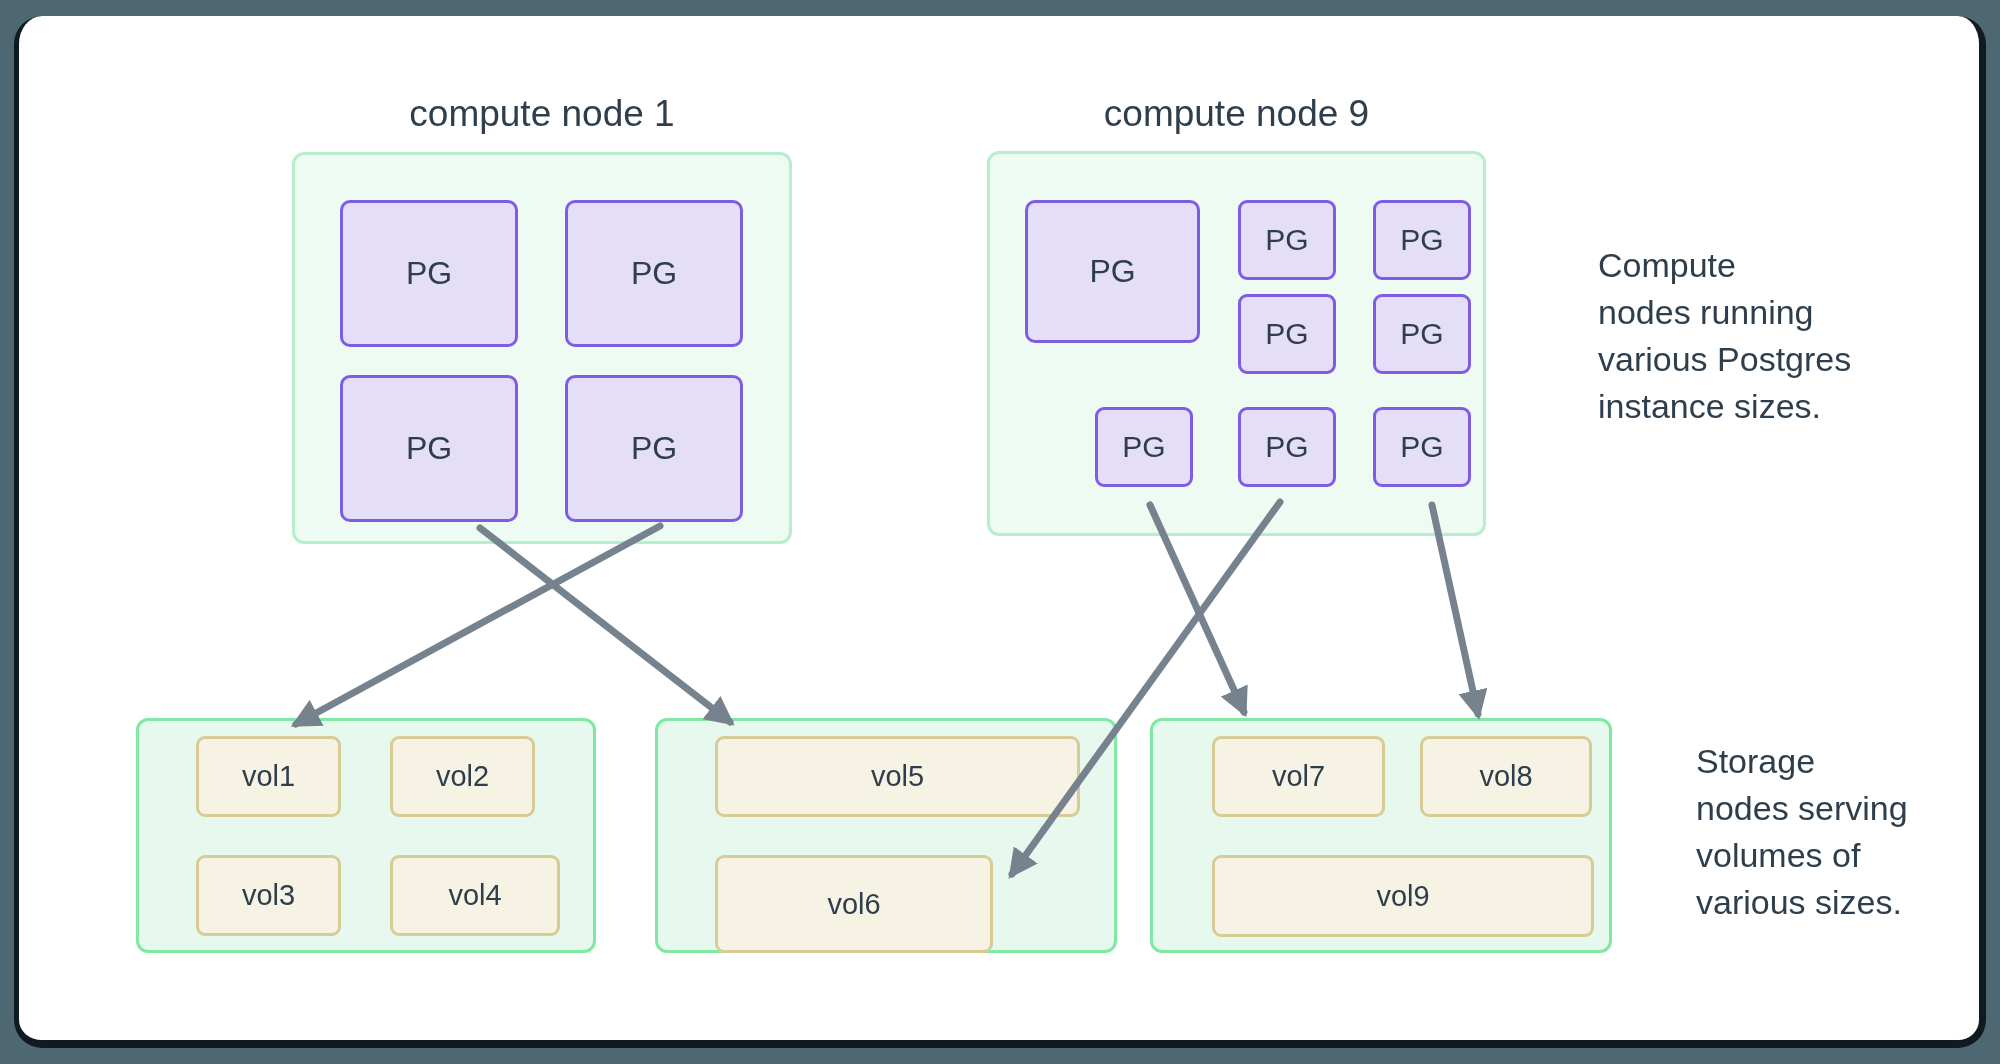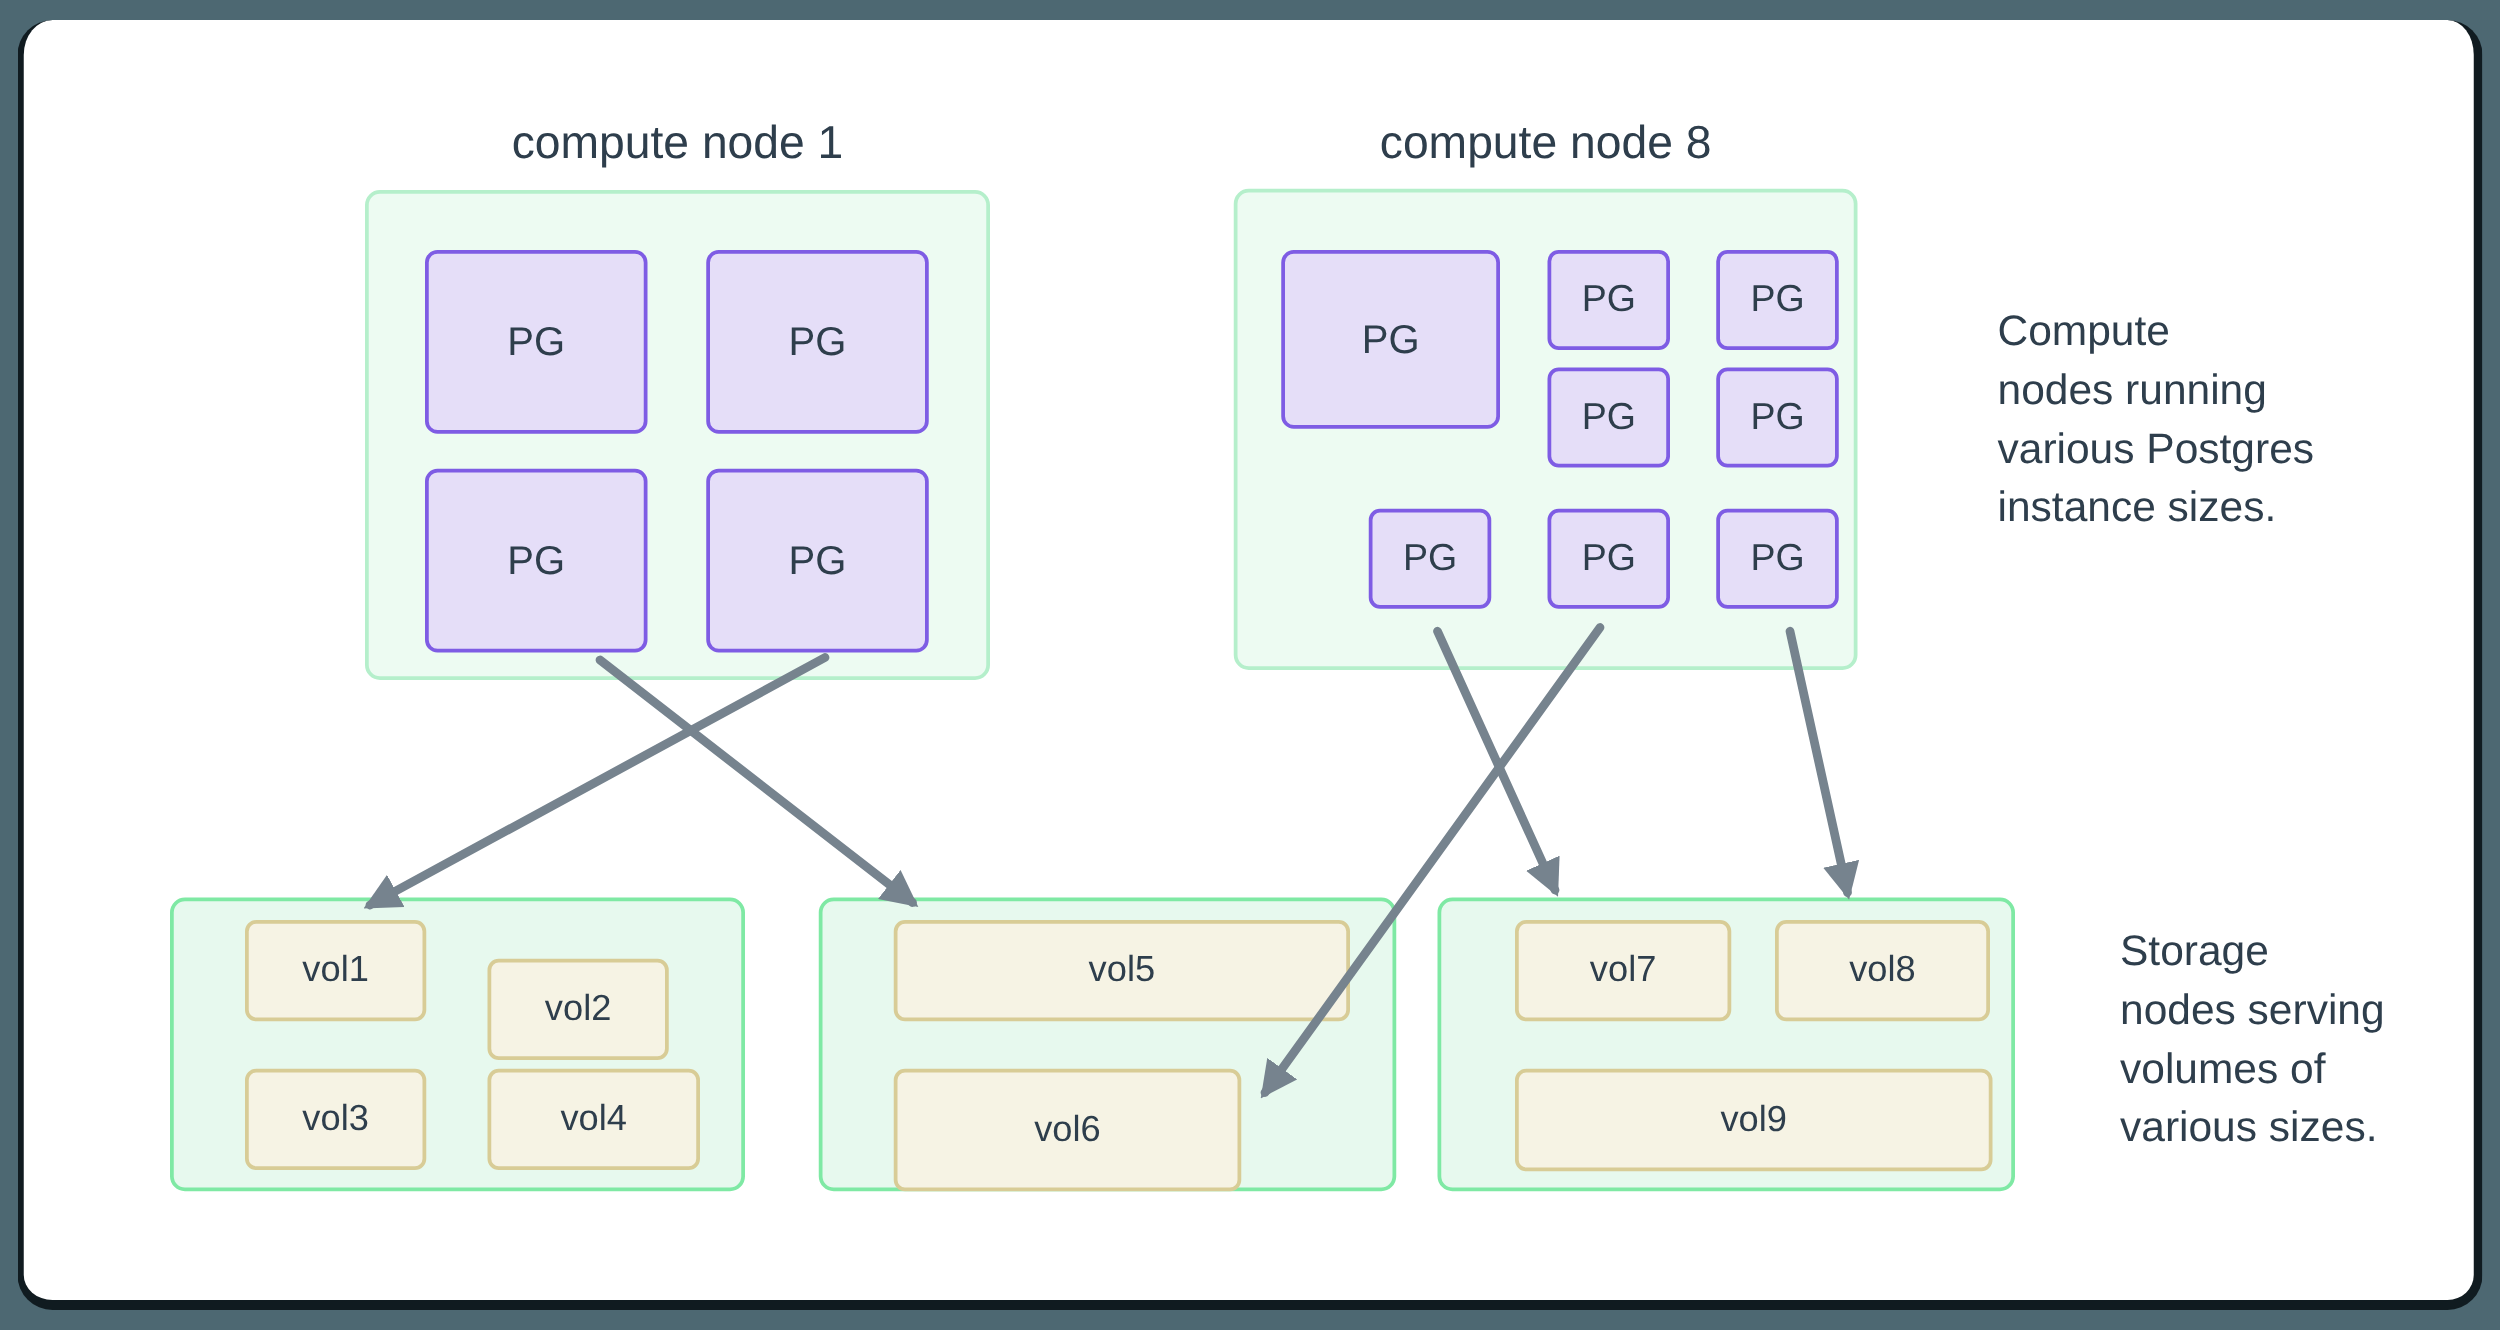--- a/index.html
+++ b/index.html
@@ -80,34 +80,34 @@
 <div class="stage">
   <div class="card"></div>
 
   <div class="node-title" style="left:292px;top:94px;width:500px;">compute node 1</div>
   <div class="compute-box" style="left:292px;top:152px;width:500px;height:392px;"></div>
   <div class="pg" style="left:340px;top:200px;width:178px;height:147px;">PG</div>
   <div class="pg" style="left:565px;top:200px;width:178px;height:147px;">PG</div>
   <div class="pg" style="left:340px;top:375px;width:178px;height:147px;">PG</div>
   <div class="pg" style="left:565px;top:375px;width:178px;height:147px;">PG</div>
 
-  <div class="node-title" style="left:987px;top:94px;width:499px;">compute node 8</div>
+  <div class="node-title" style="left:987px;top:94px;width:499px;">compute node 9</div>
   <div class="compute-box" style="left:987px;top:151px;width:499px;height:385px;"></div>
   <div class="pg" style="left:1025px;top:200px;width:175px;height:143px;">PG</div>
   <div class="pg small" style="left:1238px;top:200px;width:98px;height:80px;">PG</div>
   <div class="pg small" style="left:1373px;top:200px;width:98px;height:80px;">PG</div>
   <div class="pg small" style="left:1238px;top:294px;width:98px;height:80px;">PG</div>
   <div class="pg small" style="left:1373px;top:294px;width:98px;height:80px;">PG</div>
   <div class="pg small" style="left:1095px;top:407px;width:98px;height:80px;">PG</div>
   <div class="pg small" style="left:1238px;top:407px;width:98px;height:80px;">PG</div>
   <div class="pg small" style="left:1373px;top:407px;width:98px;height:80px;">PG</div>
 
   <div class="storage-box" style="left:136px;top:718px;width:460px;height:235px;"></div>
   <div class="vol" style="left:196px;top:736px;width:145px;height:81px;">vol1</div>
-  <div class="vol" style="left:390px;top:736px;width:145px;height:81px;margin-top:31px;">vol2</div>
+  <div class="vol" style="left:390px;top:736px;width:145px;height:81px;">vol2</div>
   <div class="vol" style="left:196px;top:855px;width:145px;height:81px;text-align:right;">vol3</div>
   <div class="vol" style="left:390px;top:855px;width:170px;height:81px;">vol4</div>
 
   <div class="storage-box" style="left:655px;top:718px;width:462px;height:235px;"></div>
   <div class="vol" style="left:715px;top:736px;width:365px;height:81px;">vol5</div>
   <div class="vol" style="left:715px;top:855px;width:278px;height:98px;">vol6</div>
 
   <div class="storage-box" style="left:1150px;top:718px;width:462px;height:235px;"></div>
   <div class="vol" style="left:1212px;top:736px;width:173px;height:81px;">vol7</div>
   <div class="vol" style="left:1420px;top:736px;width:172px;height:81px;">vol8</div>

